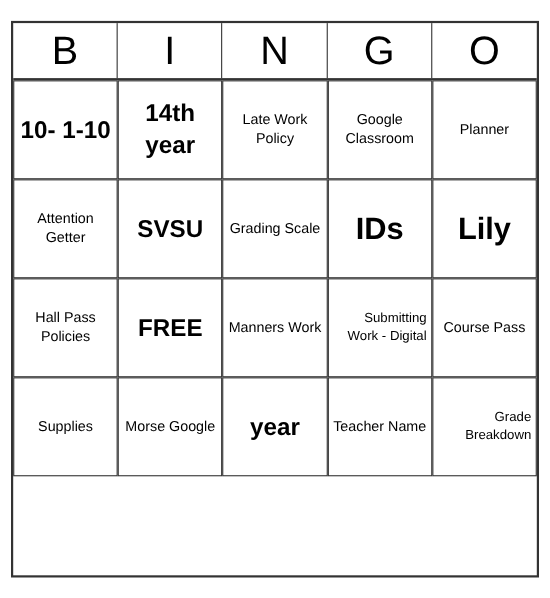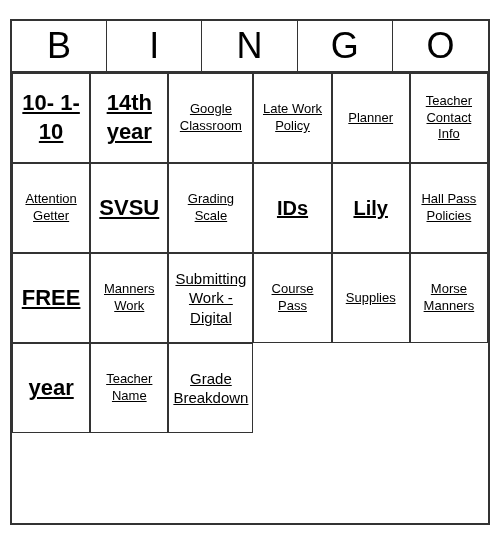--- a/index.html
+++ b/index.html
@@ -26,96 +26,93 @@
       font-size: 36px;
       font-weight: normal;
       padding: 4px 0;
       border-right: 1px solid #333;
     }
     .bingo-letter:last-child {
       border-right: none;
     }
     .bingo-grid {
       display: grid;
-      grid-template-columns: repeat(6, 1fr);
+      grid-template-columns: repeat(5, 1fr);
       grid-template-rows: repeat(5, 1fr);
-      text-decoration: underline;
     }
     .bingo-cell {
       border: 1px solid #333;
       display: flex;
       align-items: center;
       justify-content: center;
       text-align: center;
       padding: 4px;
       height: 90px;
       font-size: 13px;
       line-height: 1.3;
     }
     .bingo-cell.large-text {
       font-size: 22px;
       font-weight: bold;
     }
     .bingo-cell.xl-text {
-      font-size: 20px;
+      font-size: 28px;
       font-weight: bold;
     }
     .bingo-cell.free {
       font-size: 22px;
       font-weight: bold;
     }
     .bingo-cell.small-text {
-      font-size: 15px;
+      font-size: 12px;
+      text-align: right;
     }
   </style>
 </head>
 <body>
 
 <div class="bingo-card">
   <div class="bingo-header">
     <div class="bingo-letter">B</div>
     <div class="bingo-letter">I</div>
     <div class="bingo-letter">N</div>
     <div class="bingo-letter">G</div>
     <div class="bingo-letter">O</div>
   </div>
   <div class="bingo-grid" id="grid">
   <div class="bingo-cell large-text">10-
 1-10</div>
       <div class="bingo-cell large-text">14th
 year</div>
-      <div class="bingo-cell">Google
-Classroom</div>
       <div class="bingo-cell">Late
 Work
 Policy</div>
+      <div class="bingo-cell">Google
+Classroom</div>
       <div class="bingo-cell">Planner</div>
-      <div class="bingo-cell">Teacher
-Contact
-Info</div>
       <div class="bingo-cell">Attention
 Getter</div>
       <div class="bingo-cell large-text">SVSU</div>
       <div class="bingo-cell">Grading
 Scale</div>
       <div class="bingo-cell xl-text">IDs</div>
       <div class="bingo-cell xl-text">Lily</div>
       <div class="bingo-cell">Hall
 Pass
 Policies</div>
       <div class="bingo-cell free">FREE</div>
       <div class="bingo-cell">Manners
 Work</div>
       <div class="bingo-cell small-text">Submitting
 Work -
 Digital</div>
       <div class="bingo-cell">Course
 Pass</div>
       <div class="bingo-cell">Supplies</div>
       <div class="bingo-cell">Morse
-Manners</div>
+Google</div>
       <div class="bingo-cell large-text">year</div>
       <div class="bingo-cell">Teacher
 Name</div>
       <div class="bingo-cell small-text">Grade
 Breakdown</div>
     </div>
 </div>
 
 </body></html>

